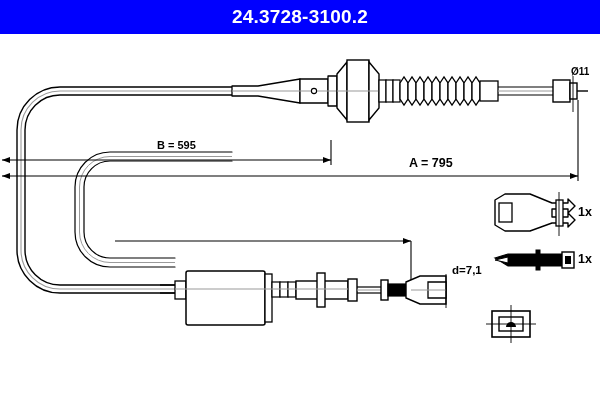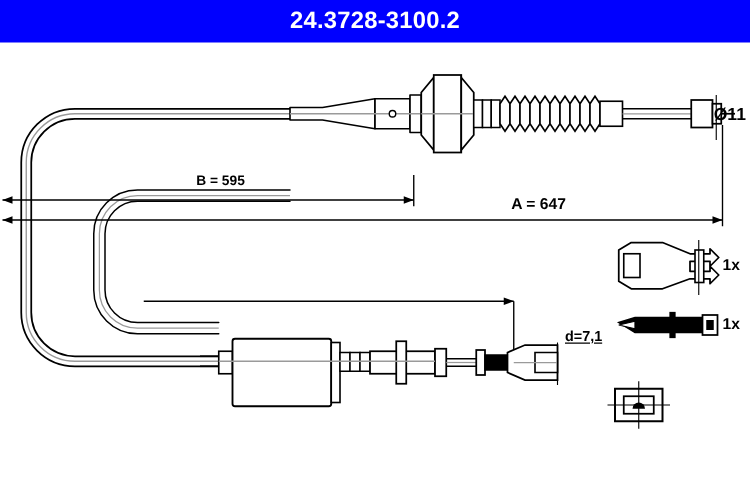--- a/index.html
+++ b/index.html
@@ -46,22 +46,22 @@
   }
   .lbl {
     position: absolute;
     font-family: "Liberation Sans", sans-serif;
     font-weight: bold;
     color: #000000;
     white-space: pre;
   }
   #label-b    { left: 157px; top: 139px; font-size: 11px; }
   #label-a    { left: 409px; top: 156px; font-size: 12.5px; }
-  #label-dia  { left: 571px; top: 66px;  font-size: 14px; margin-top: 17px; }
-  #label-d    { left: 452px; top: 264px; font-size: 11.5px; text-decoration: underline; }
+  #label-dia  { left: 571px; top: 66px;  font-size: 10px; }
+  #label-d    { left: 452px; top: 264px; font-size: 11.5px; }
   #label-qty1 { left: 578px; top: 205px; font-size: 12.5px; }
   #label-qty2 { left: 578px; top: 252px; font-size: 12.5px; }
 </style>
 </head>
 <body>
 
 <div id="page">
 
   <div id="header-band">
     <span class="header-text">24.3728-3100.2</span>
@@ -207,19 +207,19 @@
     <g>
       <rect x="492" y="311" width="38" height="26" fill="#ffffff" stroke="#000000" stroke-width="1.6"></rect>
       <rect x="499" y="317" width="24" height="14" fill="#ffffff" stroke="#000000" stroke-width="1.4"></rect>
       <path d="M 506,327 A 5,5 0 0 1 516,327 Z" fill="#000000"></path>
       <line x1="511" y1="305" x2="511" y2="343" stroke="#000000" stroke-width="0.9"></line>
       <line x1="486" y1="324" x2="536" y2="324" stroke="#000000" stroke-width="0.9"></line>
     </g>
   </svg>
 
   <span class="lbl" id="label-b">B = 595</span>
-  <span class="lbl" id="label-a">A = 647</span>
+  <span class="lbl" id="label-a">A = 795</span>
   <span class="lbl" id="label-dia">Ø11</span>
   <span class="lbl" id="label-d">d=7,1</span>
   <span class="lbl" id="label-qty1">1x</span>
   <span class="lbl" id="label-qty2">1x</span>
 
 </div>
 
 </body></html>

